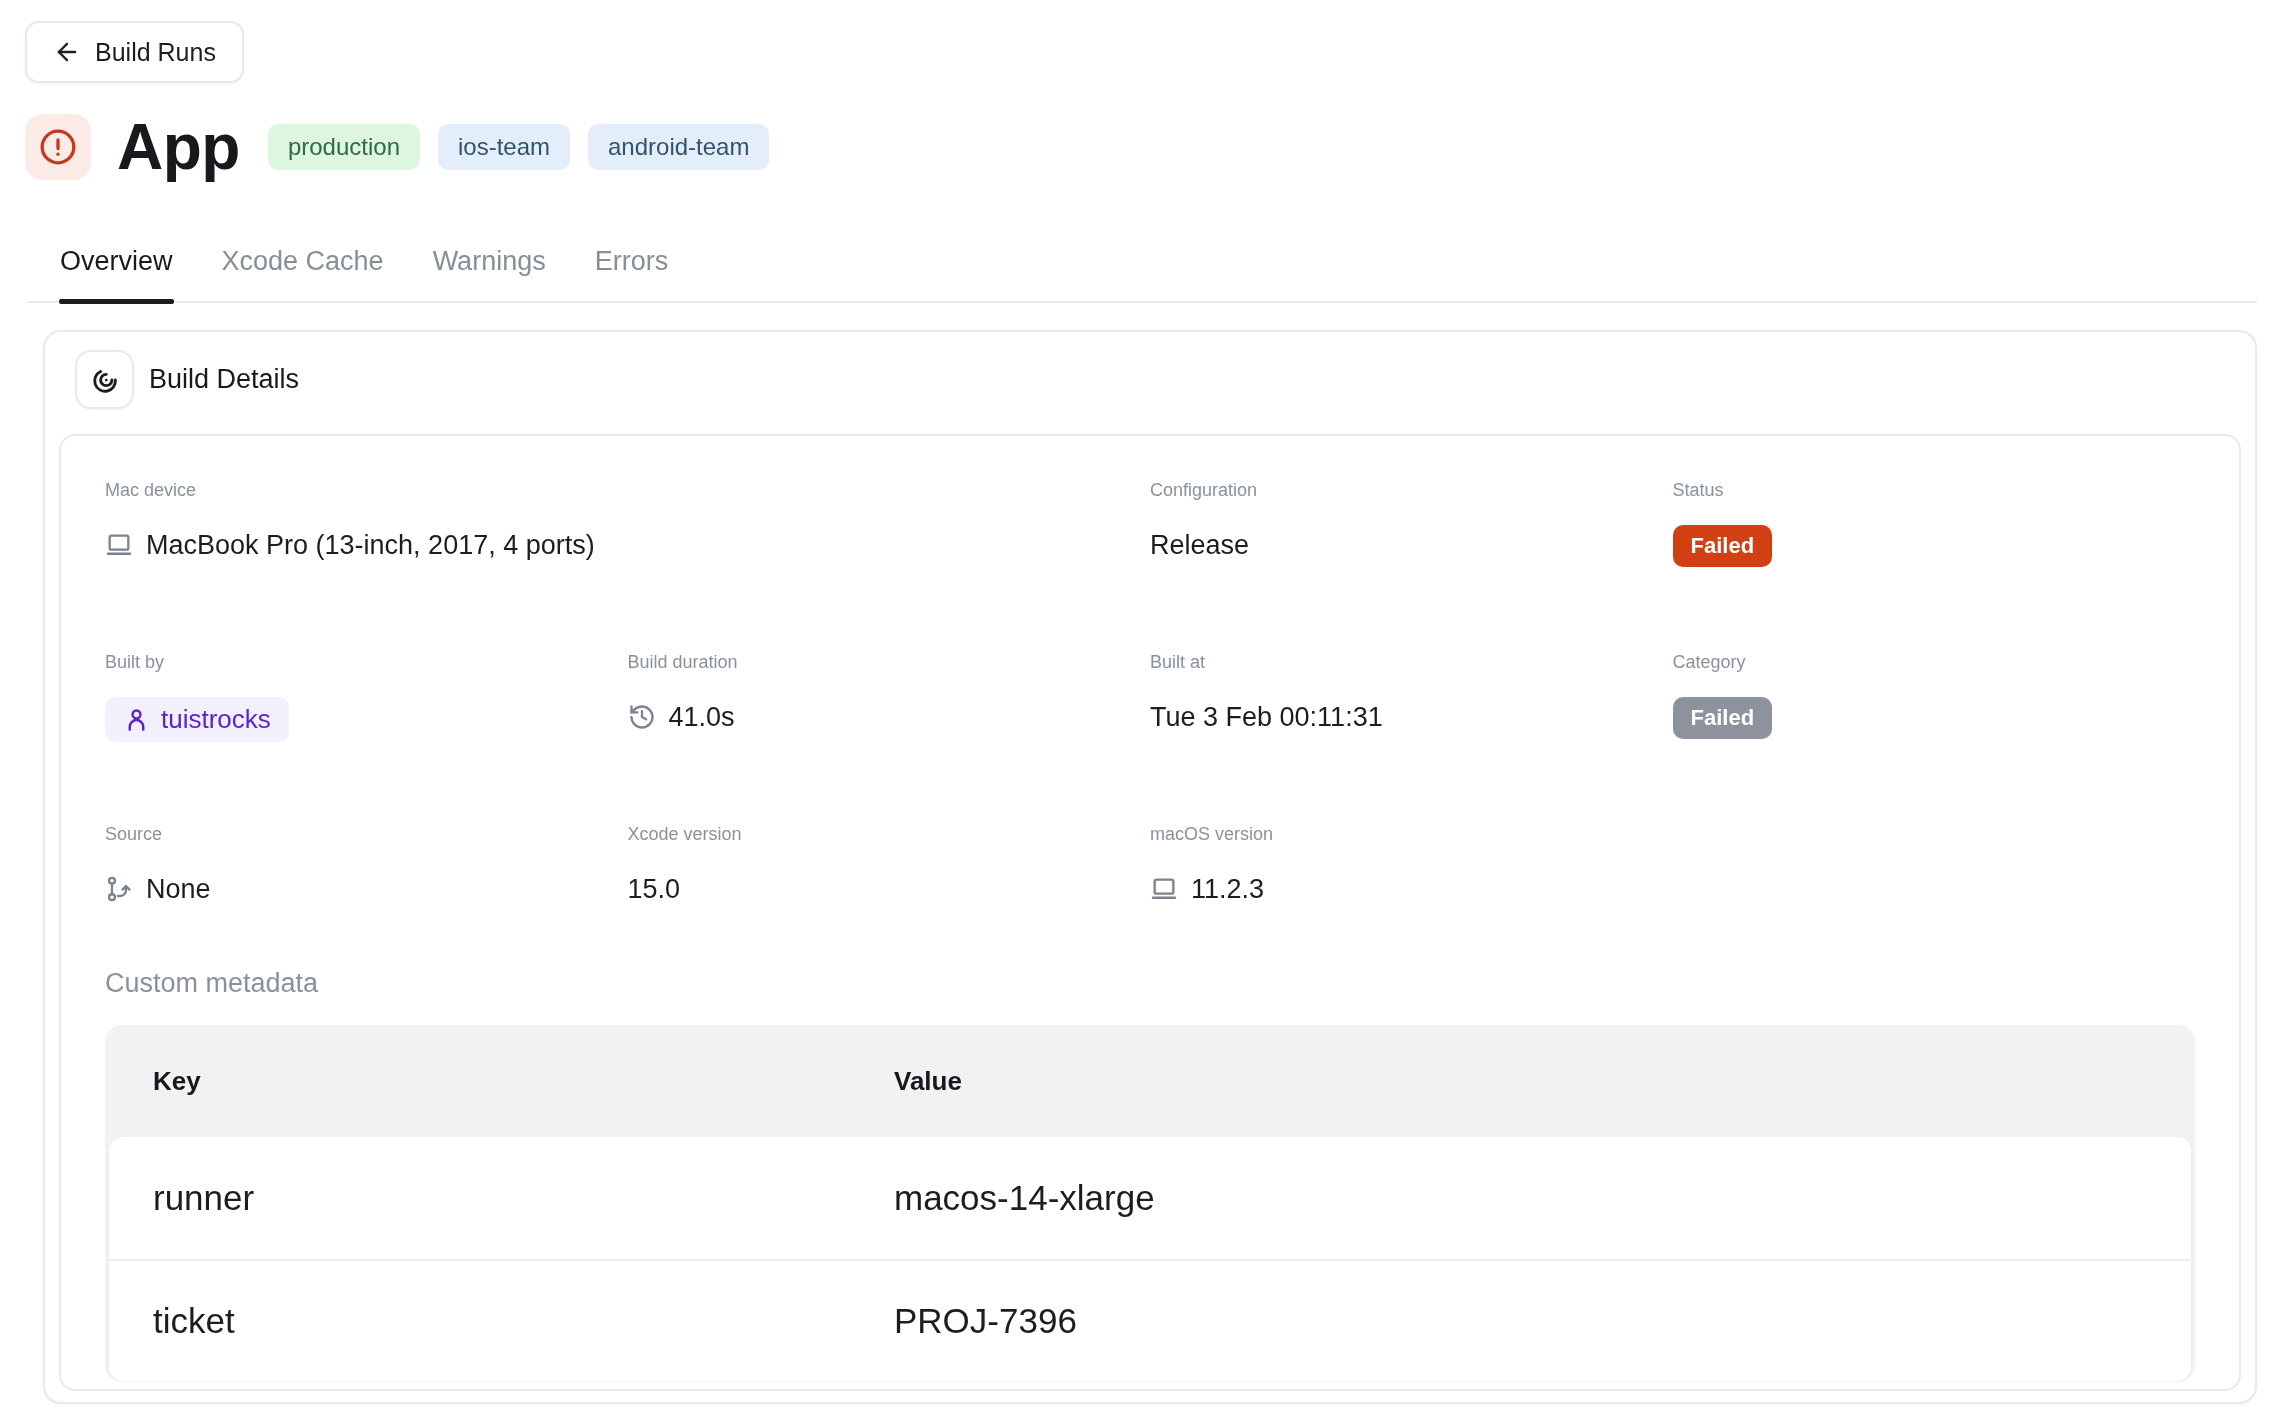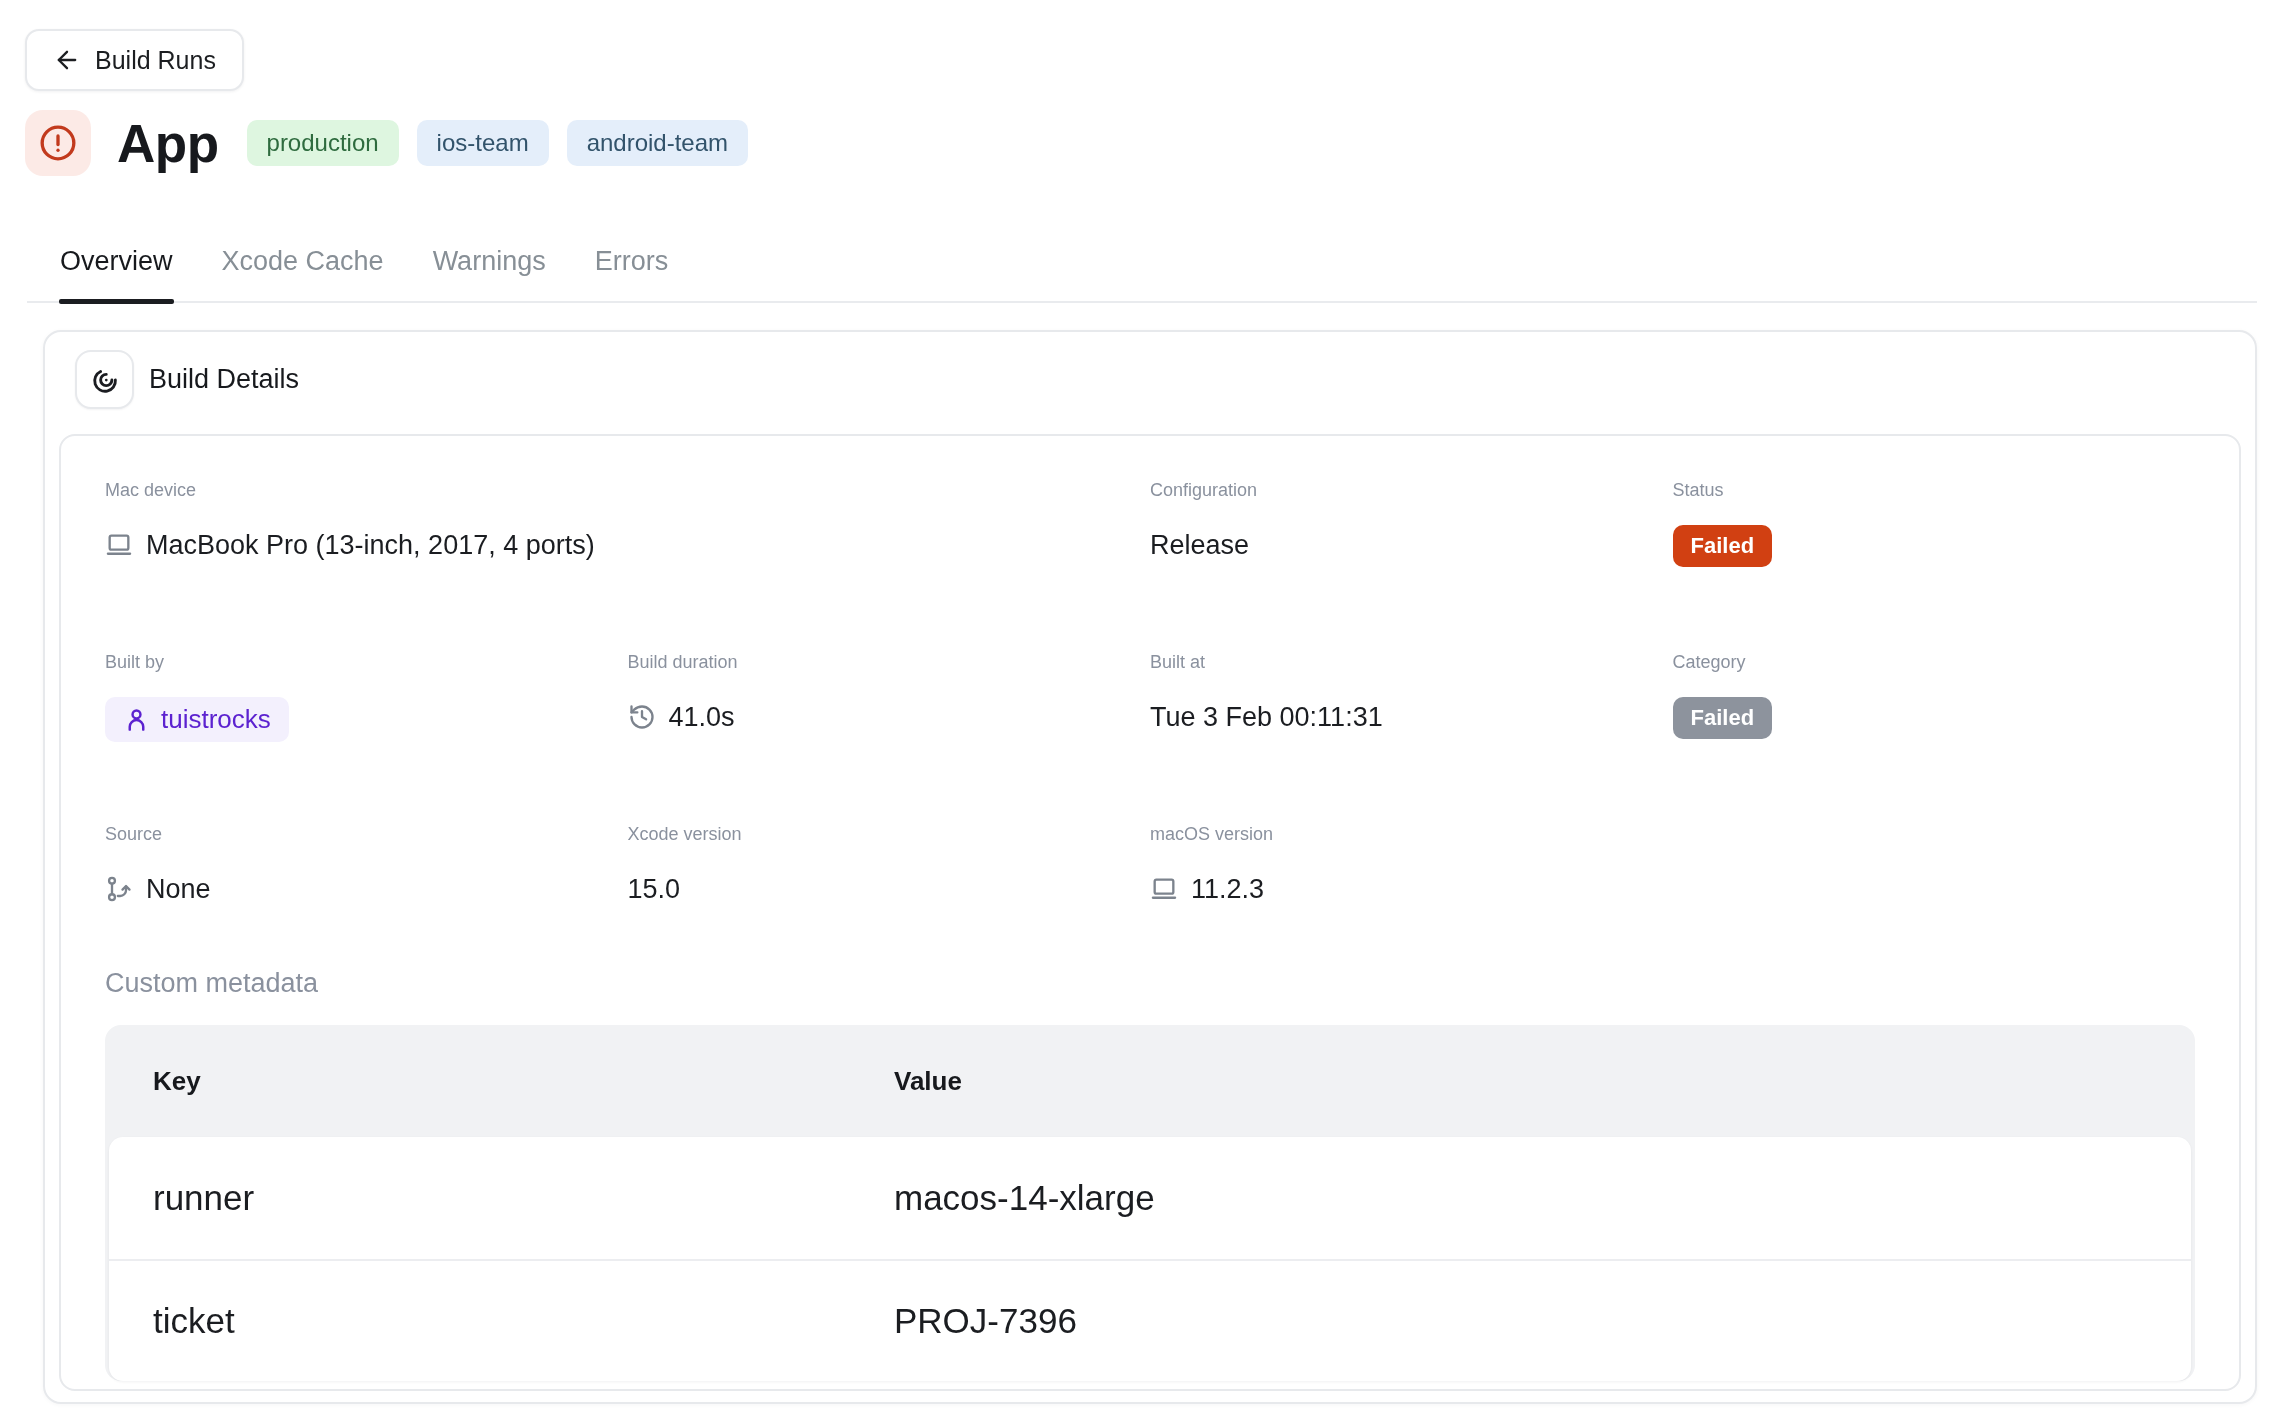--- a/index.html
+++ b/index.html
@@ -1,31 +1,31 @@
 <!DOCTYPE html>
 <html style="--status-failed: #d14012; --alert-red: #c23a1d; --app-tile-bg: #fceae6; --badge-green-bg: #def6e0; --badge-green-text: #2e6b3e; --badge-blue-bg: #e4eefa; --badge-blue-text: #32536b; --badge-purple-bg: #f3f0fd; --badge-purple-text: #5c22d0; --badge-gray-bg: #8d939d; --label-gray: #8a919e; --table-bg: #f1f2f4;"><head>
 <meta charset="utf-8">
 <style>
   * { margin:0; padding:0; box-sizing:border-box; }
   html,body { width:2284px; height:1424px; background:#fff; overflow:hidden;
               font-family:"Liberation Sans","DejaVu Sans",sans-serif; color:#1c1e21; }
 
   
-  .back-btn { position:absolute; left:25px; top:29px; height:62px; display:inline-flex;
+  .back-btn { position:absolute; left:25px; top:21px; height:62px; display:inline-flex;
               align-items:center; gap:14px; padding:0 26px; background:#fff;
               border:2px solid #e7e9ec; border-radius:14px; font-size:25px; font-weight:500;
               color:#1c1e21; cursor:pointer; box-shadow:0 1px 3px rgba(16,24,40,.06); }
   .back-btn svg { width:28px; height:28px; stroke:#1c1e21; }
 
   
   .app-row { position:absolute; left:25px; top:110px; right:25px; display:flex; align-items:center; }
   .app-tile { width:66px; height:66px; border-radius:18px; background:var(--app-tile-bg,#fceae6);
               display:flex; align-items:center; justify-content:center; flex:0 0 auto; }
   .app-tile svg { width:38px; height:38px; stroke:var(--alert-red,#c23a1d); }
-  .app-title { font-size:53px; font-weight:700; letter-spacing:-.5px; color:#17191d; margin-left:26px; }
+  .app-title { font-size:64px; font-weight:700; letter-spacing:-.5px; color:#17191d; margin-left:26px; }
   .badges { display:flex; gap:18px; margin-left:28px; }
   .badge { padding:10px 20px; border-radius:10px; font-size:24px; font-weight:500; line-height:1.1; }
   .badge.green { background:var(--badge-green-bg,#def6e0); color:var(--badge-green-text,#2e6b3e); }
   .badge.blue  { background:var(--badge-blue-bg,#e4eefa);  color:var(--badge-blue-text,#32536b); }
 
   
   .tabs { position:absolute; left:27px; right:27px; top:238px; display:flex; gap:47px;
           padding-left:32px; border-bottom:2px solid #e9ebee; }
   .tab { position:relative; font-size:27px; color:#878f96; padding:8px 1px 24px; cursor:pointer; }
   .tab.active { color:#17191d; font-weight:500; }

